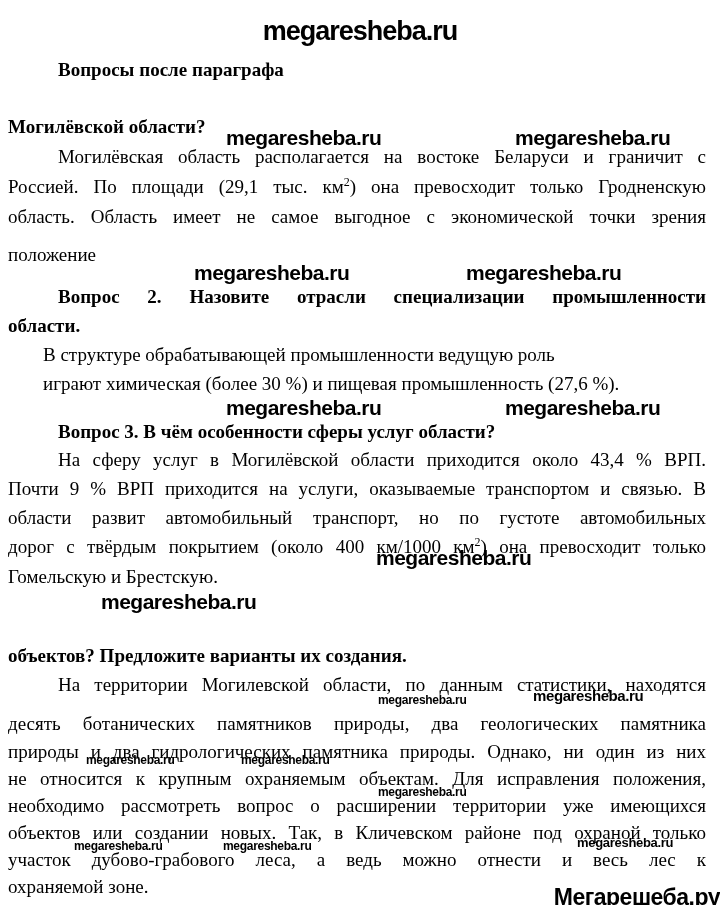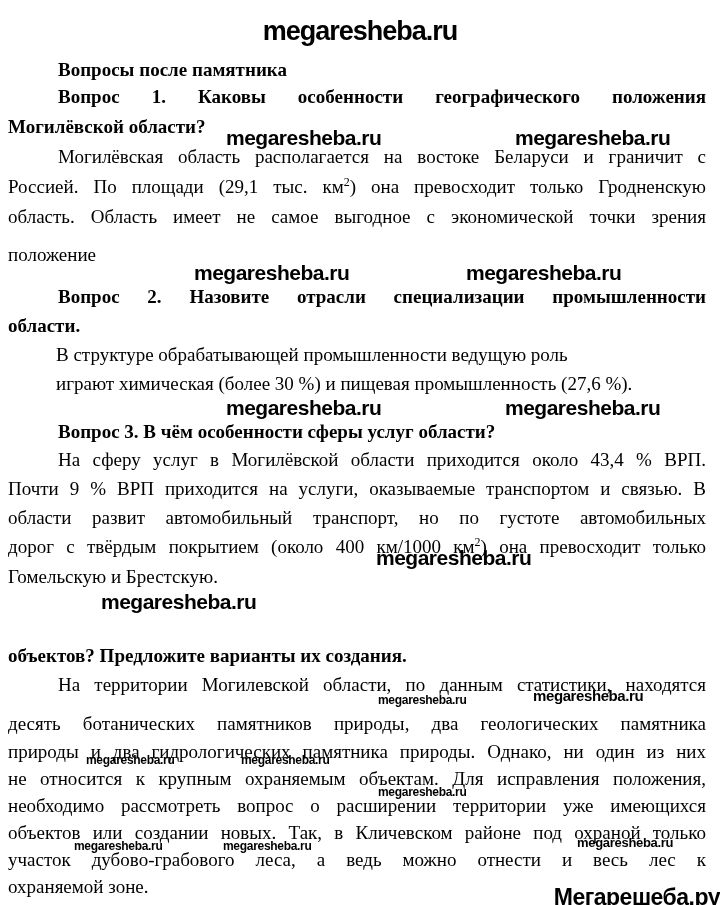--- a/index.html
+++ b/index.html
@@ -7,21 +7,21 @@
     position:relative; width:720px; height:905px; margin:16px auto;
     background:#ffffff; color:#000;
     font-family:"Liberation Serif", serif; overflow:hidden;
   }
   .line {
     position:absolute; left:8px; right:14px;
     font-size:19px; line-height:24px; color:#000;
   }
   .bold   { font-weight:bold; }
   .indent { padding-left:50px; }
-  .ans    { left:56px; right:60px; }
+  .ans    { left:43px; right:60px; }
   .just   { text-align:justify; text-align-last:justify; }
   sup { font-size:12px; line-height:0; vertical-align:7px; }
   .wm {
     position:absolute; font-family:"Liberation Sans", sans-serif;
     font-weight:bold; color:#000; white-space:nowrap; line-height:1;
     letter-spacing:-0.5px;
   }
   .wm-top    { font-size:27px; left:0; right:0; text-align:center; letter-spacing:-1px; }
   .wm-md     { font-size:21px; }
   .wm-sm     { font-size:12px; letter-spacing:-0.3px; }
@@ -33,23 +33,22 @@
     font-size:23px; letter-spacing:-0.5px; color:#000;
   }
 </style>
 </head>
 <body>
 
 <div class="page">
 
   <div class="wm wm-top" style="top:2px">megaresheba.ru</div>
 
-  <div class="line bold" style="top:42px; padding-left:50px">Вопросы после памятника</div>
+  <div class="line bold" style="top:42px; padding-left:50px">Вопросы после параграфа</div>
 
-  <div class="line bold indent just" style="top:69px">Вопрос 1. Каковы особенности географического положения</div>
   <div class="line bold" style="top:99px">Могилёвской области?</div>
   <div class="wm wm-md" style="top:111px; left:226px">megaresheba.ru</div>
   <div class="wm wm-md" style="top:111px; left:515px">megaresheba.ru</div>
 
   <div class="line indent just" style="top:129px">Могилёвская область располагается на востоке Беларуси и граничит с</div>
   <div class="line just" style="top:159px"><span>Россией. По площади (29,1 тыс. км</span><sup>2</sup><span>) она превосходит только Гродненскую</span></div>
   <div class="line just" style="top:189px">область. Область имеет не самое выгодное с экономической точки зрения</div>
   <div class="line" style="top:227px">положение</div>
 
   <div class="wm wm-md" style="top:246px; left:194px">megaresheba.ru</div>

